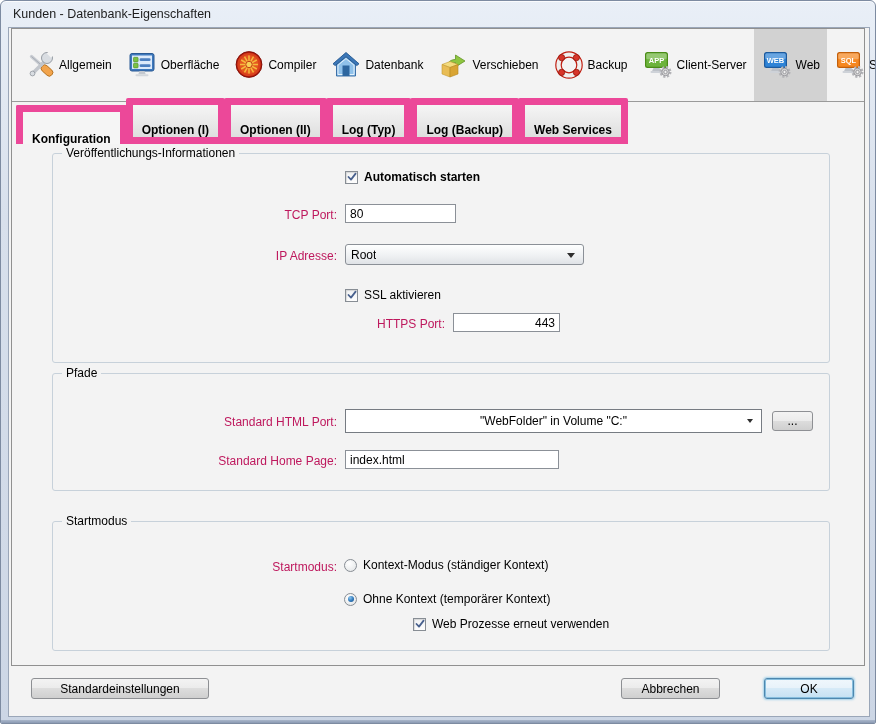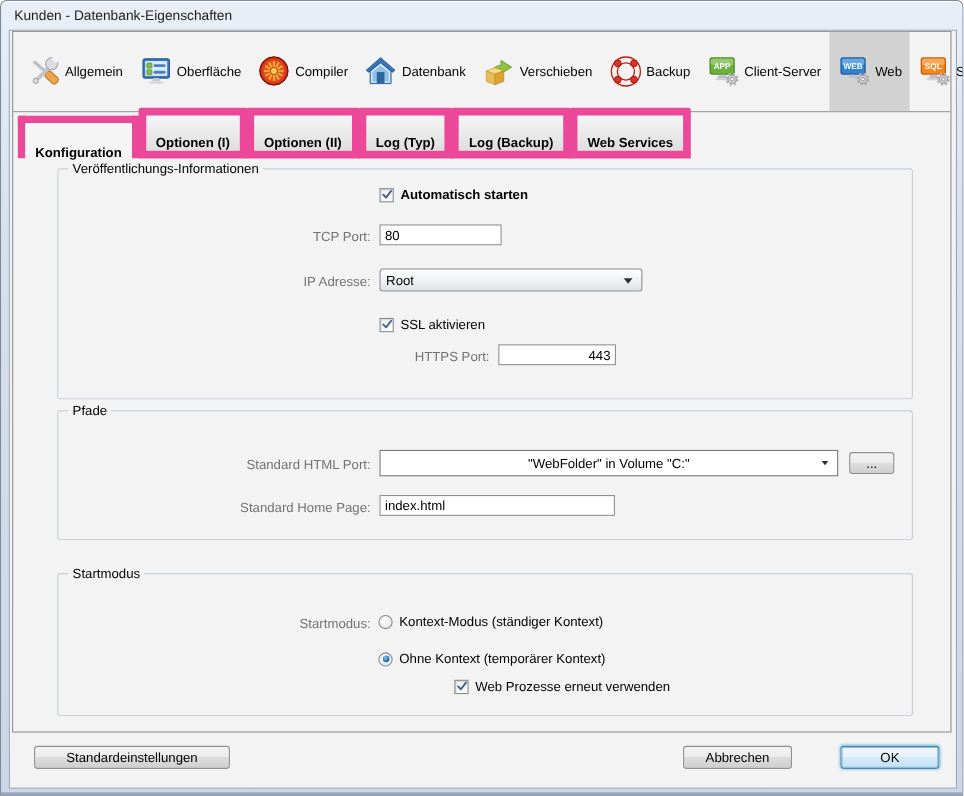--- a/index.html
+++ b/index.html
@@ -43,21 +43,21 @@
     position:relative; z-index:2;}
 
   
   .group{position:absolute; border:1px solid #c7d1da; border-radius:3px;}
   .group-title{position:absolute; top:-8px; left:9px; background:#f3f3f3;
     padding:0 4px; font-size:12px; line-height:15px; color:#000;}
   #grp-publish{left:40px; top:124px; width:778px; height:210px;text-decoration:underline;}
   #grp-paths  {left:40px; top:344px; width:778px; height:118px;}
   #grp-start  {left:40px; top:492px; width:778px; height:130px;}
 
-  .fld-label{position:absolute; font-size:12px; color:#737373; text-align:right; white-space:nowrap;}
+  .fld-label{position:absolute; font-size:12px; color:#be185d; text-align:right; white-space:nowrap;}
   #lbl-tcp       {left:0; top:54px;  width:284px;}
   #lbl-ip        {left:0; top:95px;  width:284px;}
   #lbl-https     {left:0; top:163px; width:392px;}
   #lbl-htmlroot  {left:0; top:41px;  width:284px;}
   #lbl-homepage  {left:0; top:80px;  width:284px;}
   #lbl-startmodus{left:0; top:38px;  width:284px;}
 
   .txt{position:absolute; border:1px solid #8b9097; background:#fff;
     font:12px "Liberation Sans",sans-serif; padding:1px 4px; height:19px; cursor:text;}
   #inp-tcp     {left:292px; top:50px;  width:111px;}

